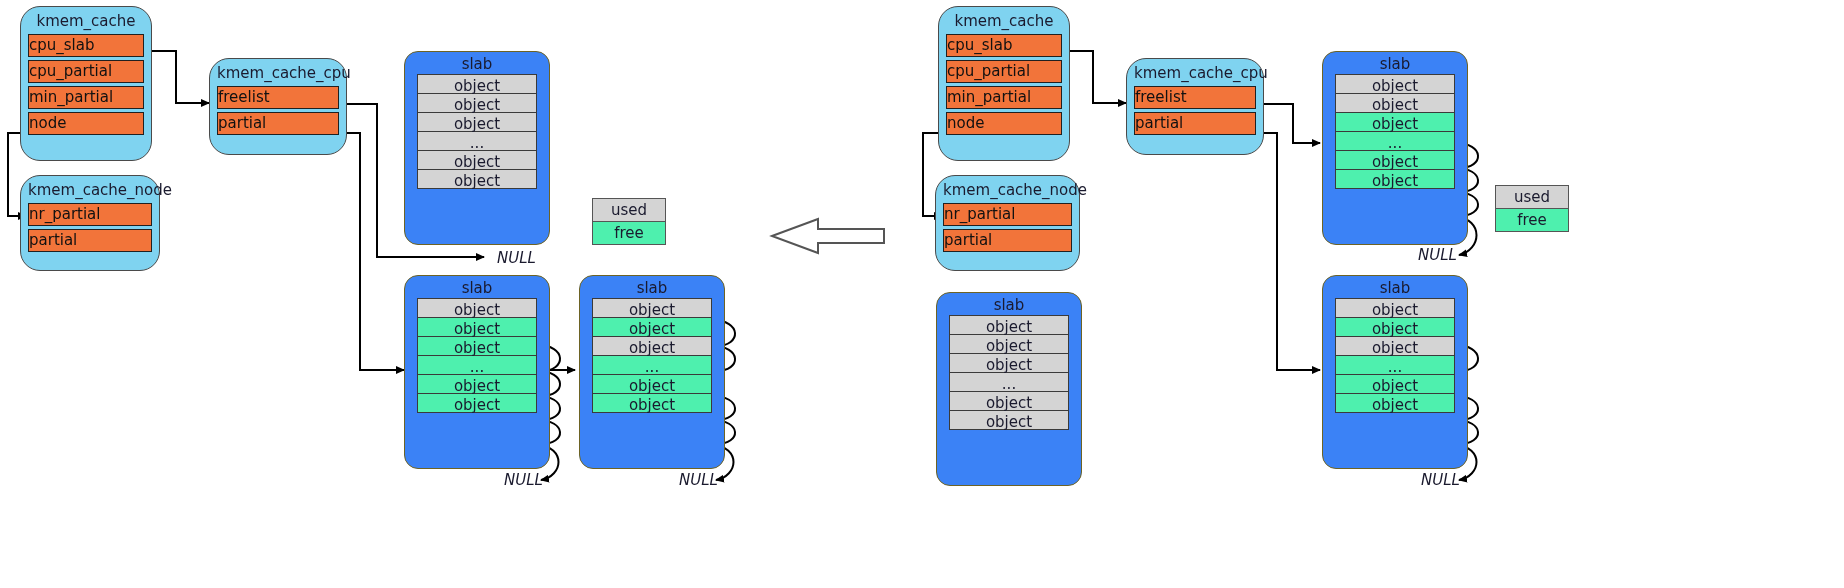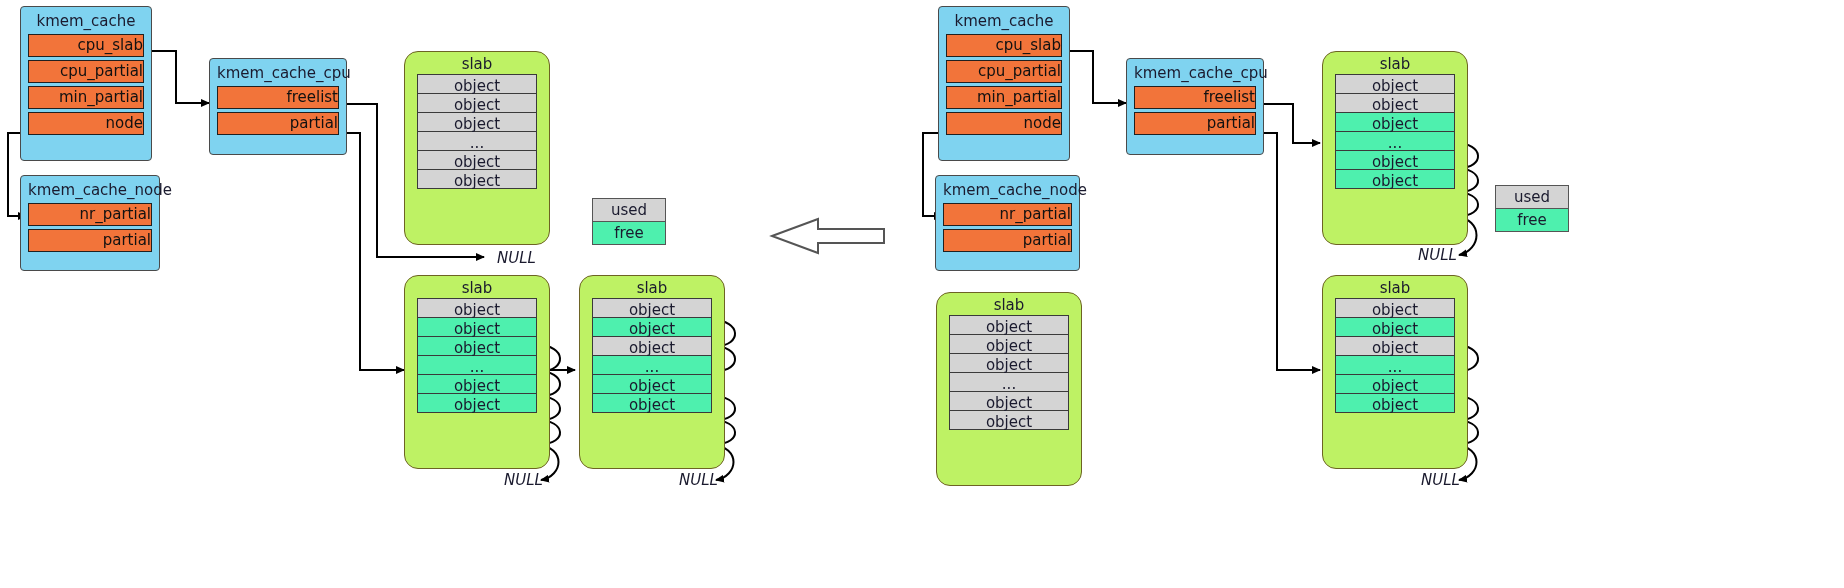--- a/index.html
+++ b/index.html
@@ -12,48 +12,48 @@
     color:#1a1a2e;
   }
   .stage{position:absolute;left:0;top:0;width:1844px;height:588px;}
   svg.wires{position:absolute;left:0;top:0;width:1844px;height:588px;pointer-events:none;}
 
   
   .struct{
     position:absolute;
     background:#7fd3f0;
     border:1px solid #4a4a4a;
-    border-radius:4px;
+    border-radius:20px;
     box-sizing:border-box;
     padding:4px 7px 7px 7px;
   }
   .struct .title{
     text-align:center;
     font-size:15px;
     line-height:20px;
     color:#1a1a2e;
     white-space:nowrap;
   }
   .field{
     background:#f2743a;
     border:1px solid #202020;
     box-sizing:border-box;
-    text-align:right;
+    text-align:left;
     font-size:15px;
     line-height:20px;
     height:23px;
     margin-top:3px;
     color:#111;
   }
   .field:first-of-type{margin-top:1px;}
 
   
   .slab{
     position:absolute;
-    background:#bef264;
+    background:#3b82f6;
     border:1px solid #6d6324;
     border-radius:14px;
     box-sizing:border-box;
     padding:2px 12px 11px 12px;
   }
   .slab .title{
     text-align:center;
     font-size:15px;
     line-height:21px;
     color:#1a1a2e;

